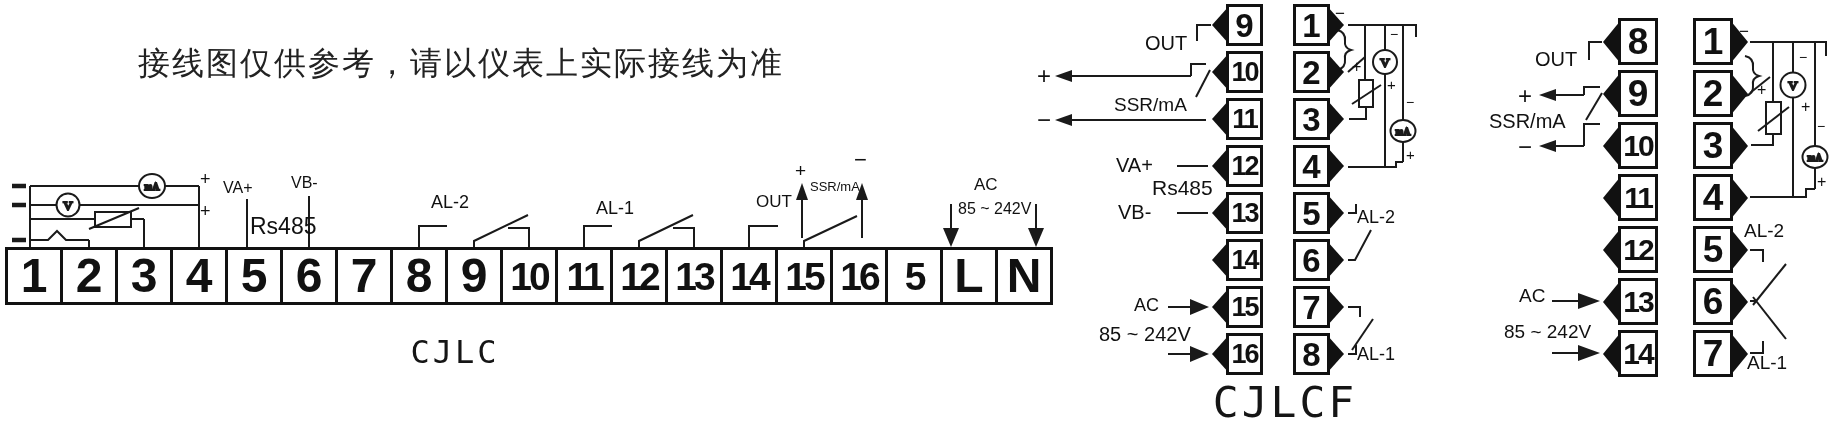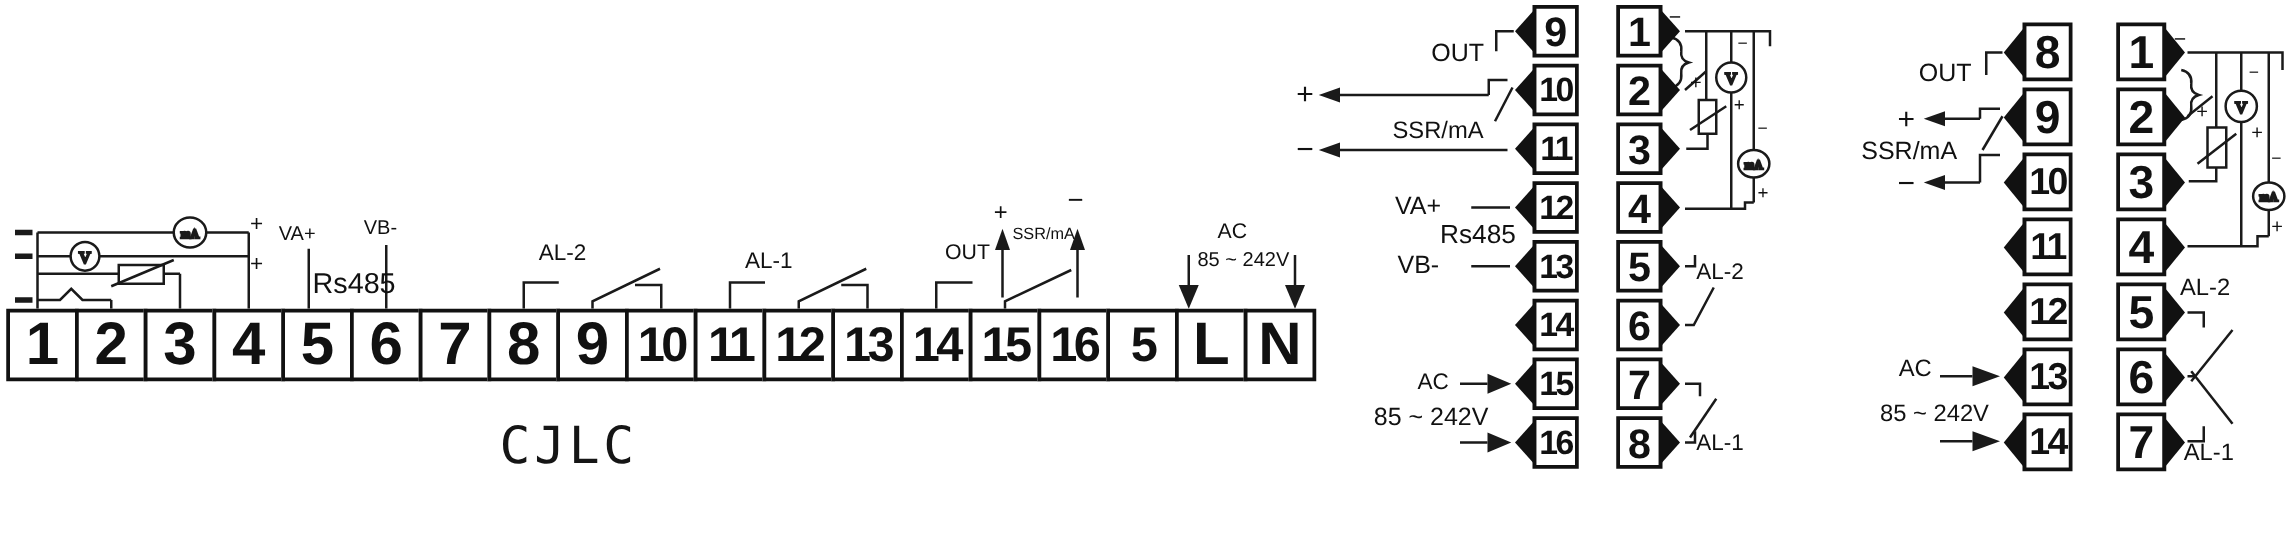--- a/index.html
+++ b/index.html
@@ -36,20 +36,21 @@
   .d.r .vbox::after{right:-18px;border-left-width:18px;}
   .lbl{position:absolute;line-height:1;white-space:nowrap;color:#111;}
   .name{position:absolute;font-family:"DejaVu Sans Mono",monospace;text-align:center;
         letter-spacing:3px;color:#151515;line-height:1;}
 </style>
 </head>
 <body>
 
 <div class="canvas">
 
+  <div class="title">接线图仅供参考，请以仪表上实际接线为准</div>
 
   <svg class="overlay" width="1830" height="428" viewBox="0 0 1830 428">
 
     <g class="w">
       <path d="M30,186 V247 M30,186 H199 M30,205 H199 M199,186 V247"></path>
       <path d="M30,219 H95 M131,219 H144 M144,219 V247"></path>
       <rect class="box" x="95" y="212" width="36" height="15"></rect>
       <path d="M89,229 L139,208"></path>
       <path d="M30,240 H48 L57,231 L66,240 H89 M89,240 V247"></path>
       <path class="w4" d="M12,186 H26 M12,205 H26 M12,240 H26"></path>
@@ -188,21 +189,21 @@
   <div class="lbl" style="left:291px;top:175px;font-size:16px;">VB-</div>
   <div class="lbl" style="left:250px;top:215px;font-size:23px;">Rs485</div>
   <div class="lbl" style="left:431px;top:193px;font-size:18px;">AL-2</div>
   <div class="lbl" style="left:596px;top:199px;font-size:18px;">AL-1</div>
   <div class="lbl" style="left:756px;top:193px;font-size:17px;">OUT</div>
   <div class="lbl" style="left:810px;top:180px;font-size:13px;">SSR/mA</div>
   <div class="lbl" style="left:795px;top:161px;font-size:19px;">+</div>
   <div class="lbl" style="left:854px;top:149px;font-size:22px;">−</div>
   <div class="lbl" style="left:974px;top:176px;font-size:17px;">AC</div>
   <div class="lbl" style="left:958px;top:201px;font-size:16px;">85 ~ 242V</div>
-  <div class="name" style="left:390px;top:336px;width:130px;font-size:41px;">CJLC</div>
+  <div class="name" style="left:390px;top:336px;width:130px;font-size:32px;">CJLC</div>
 
   <div class="vcol f l" style="left:1226px;top:4px;">
     <div class="vbox">9</div>
     <div class="vbox two">10</div>
     <div class="vbox two">11</div>
     <div class="vbox two">12</div>
     <div class="vbox two">13</div>
     <div class="vbox two">14</div>
     <div class="vbox two">15</div>
     <div class="vbox two">16</div>
@@ -228,20 +229,21 @@
   <div class="lbl" style="left:1134px;top:296px;font-size:18px;">AC</div>
   <div class="lbl" style="left:1099px;top:324px;font-size:20px;">85 ~ 242V</div>
   <div class="lbl" style="left:1335px;top:5px;font-size:17px;">−</div>
   <div class="lbl" style="left:1352px;top:59px;font-size:16px;">+</div>
   <div class="lbl" style="left:1390px;top:27px;font-size:14px;">−</div>
   <div class="lbl" style="left:1387px;top:77px;font-size:15px;">+</div>
   <div class="lbl" style="left:1406px;top:95px;font-size:14px;">−</div>
   <div class="lbl" style="left:1406px;top:147px;font-size:15px;">+</div>
   <div class="lbl" style="left:1357px;top:208px;font-size:18px;">AL-2</div>
   <div class="lbl" style="left:1357px;top:345px;font-size:18px;">AL-1</div>
+  <div class="name" style="left:1205px;top:381px;width:160px;font-size:43px;">CJLCF</div>
 
   <div class="vcol d l" style="left:1618px;top:18px;">
     <div class="vbox">8</div>
     <div class="vbox">9</div>
     <div class="vbox two">10</div>
     <div class="vbox two">11</div>
     <div class="vbox two">12</div>
     <div class="vbox two">13</div>
     <div class="vbox two">14</div>
   </div>

